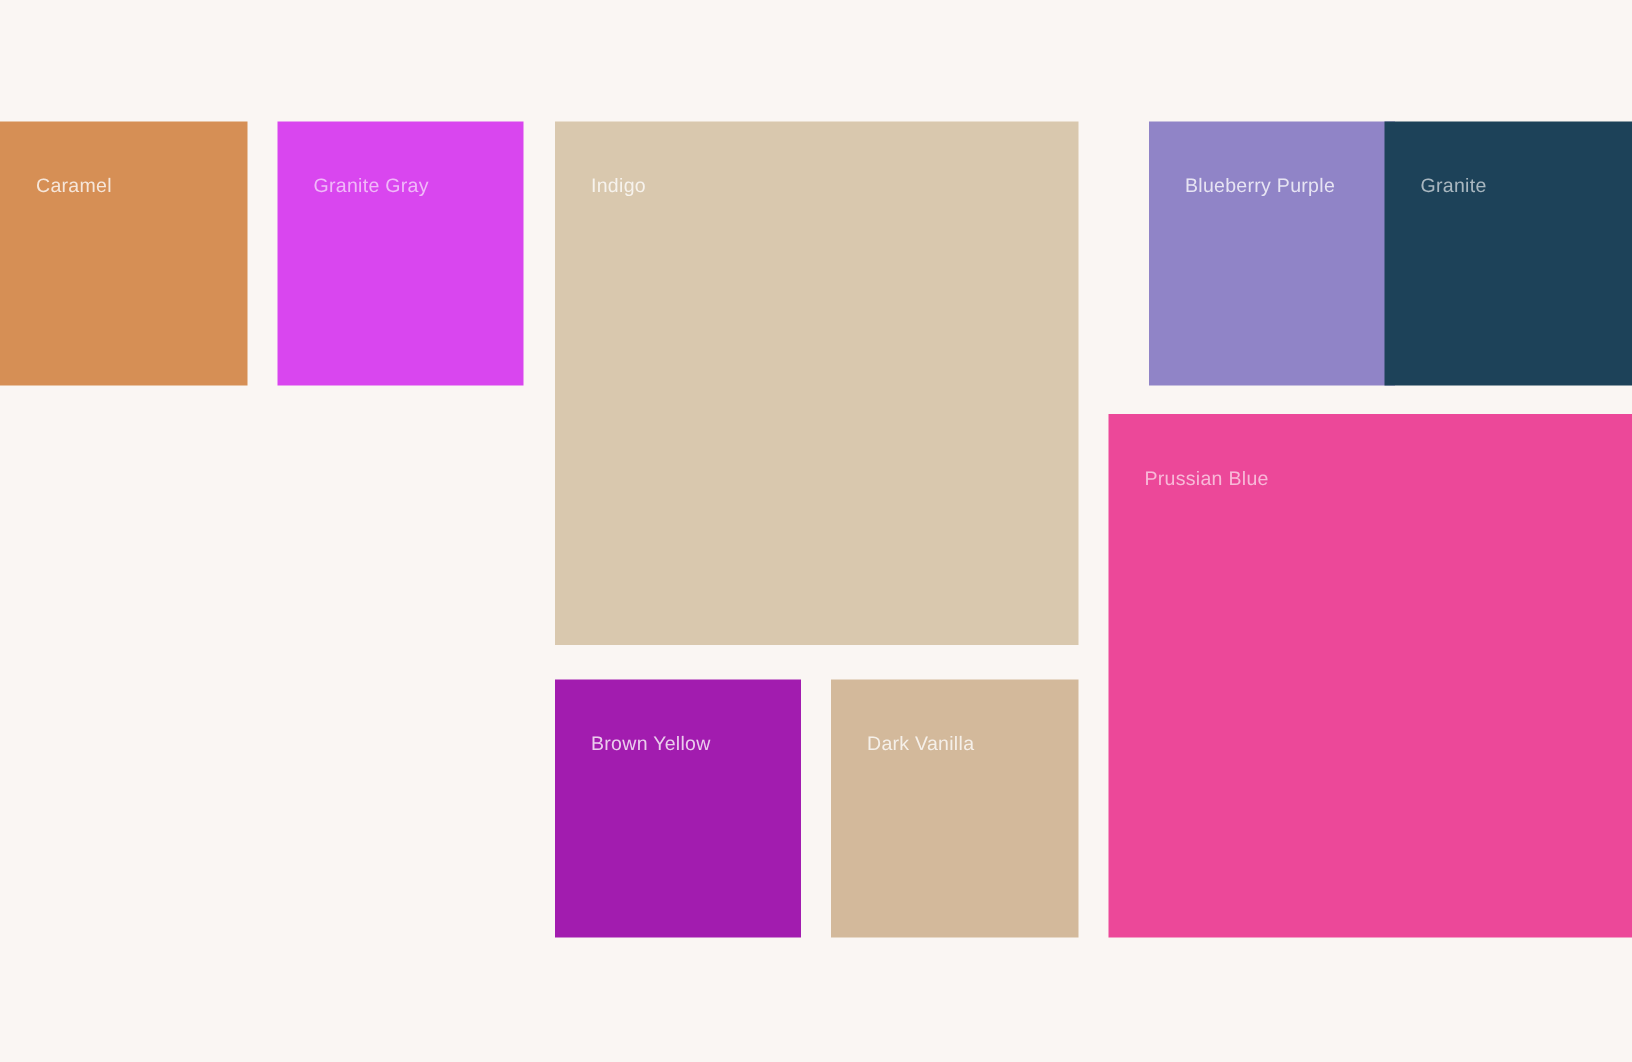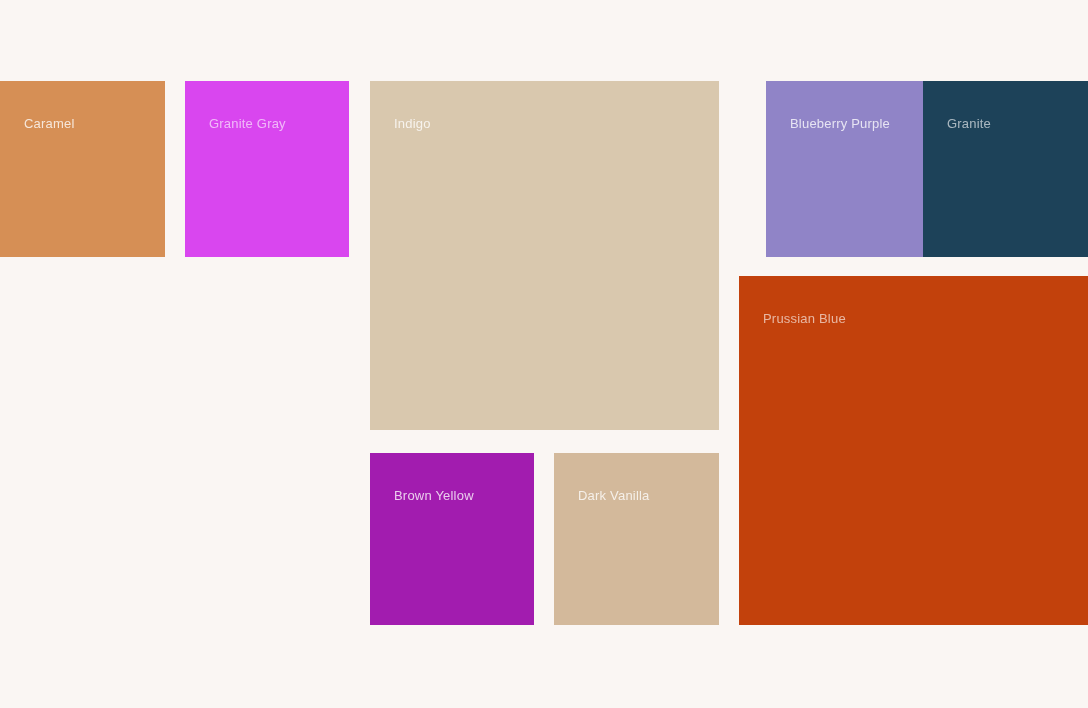--- a/index.html
+++ b/index.html
@@ -54,21 +54,21 @@
     </div>
     <div class="swatch light-fill" style="left: 370px; top: 81px; width: 349px; height: 349px; background: rgb(217, 200, 174);">
       <span class="swatch-label">Indigo</span>
     </div>
     <div class="swatch light-fill" style="left: 739px; top: 81px; width: 164px; height: 176px; background: rgb(144, 132, 199); margin-left: 27px;">
       <span class="swatch-label">Blueberry Purple</span>
     </div>
     <div class="swatch dark-fill" style="left: 923px; top: 81px; width: 165px; height: 176px; background: rgb(29, 66, 89);">
       <span class="swatch-label">Granite</span>
     </div>
-    <div class="swatch dark-fill" style="left: 739px; top: 276px; width: 349px; height: 349px; background: #c2410c;">
+    <div class="swatch dark-fill" style="left: 739px; top: 276px; width: 349px; height: 349px; background: #ec4899;">
       <span class="swatch-label">Prussian Blue</span>
     </div>
     <div class="swatch light-fill" style="left: 370px; top: 453px; width: 164px; height: 172px; background: #a21caf;">
       <span class="swatch-label">Brown Yellow</span>
     </div>
     <div class="swatch light-fill" style="left: 554px; top: 453px; width: 165px; height: 172px; background: rgb(211, 185, 155);">
       <span class="swatch-label">Dark Vanilla</span>
     </div>
   </div>
 

